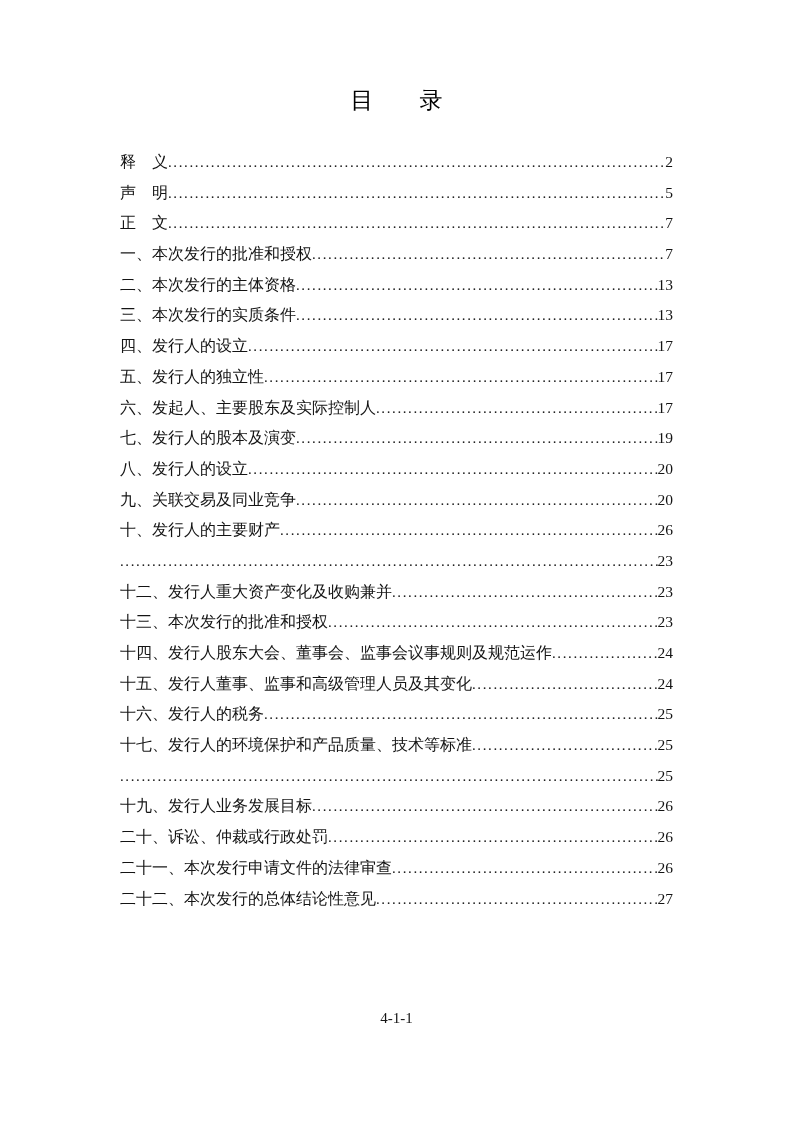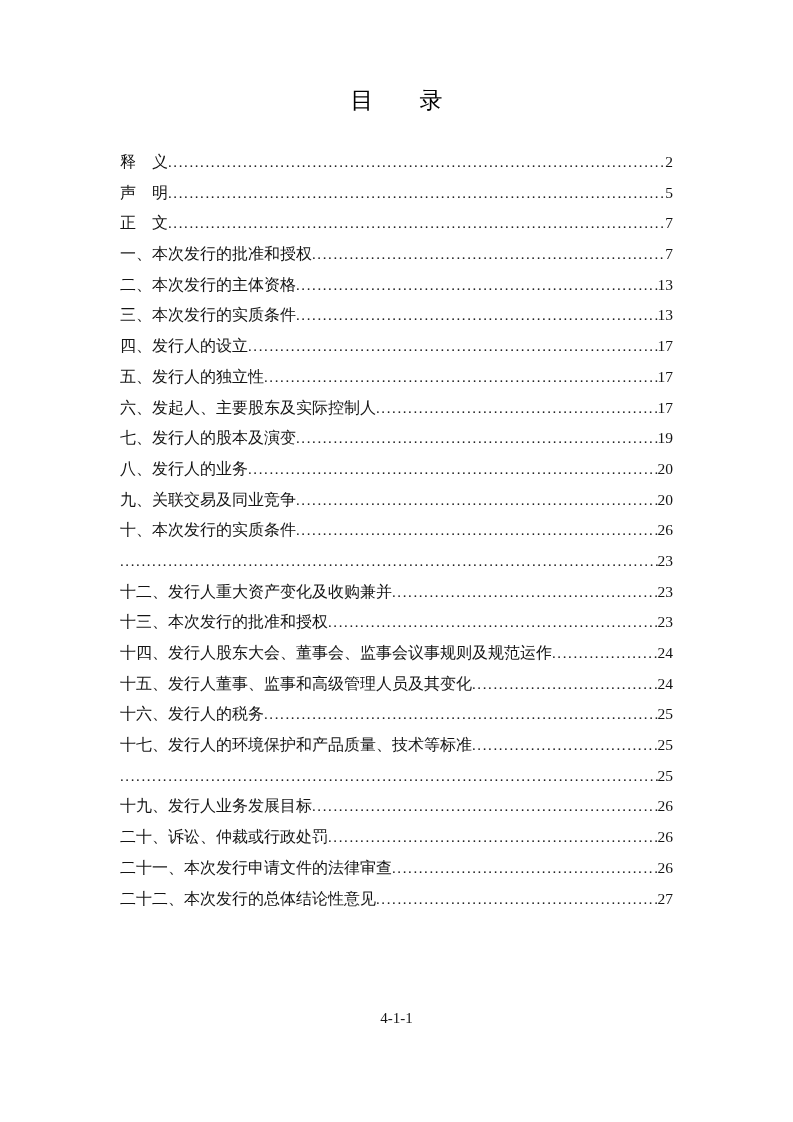--- a/index.html
+++ b/index.html
@@ -127,31 +127,31 @@
       <span class="toc-label">六、发起人、主要股东及实际控制人</span>
       <span class="toc-leader"></span>
       <span class="toc-page">17</span>
     </div>
     <div class="toc-row">
       <span class="toc-label">七、发行人的股本及演变</span>
       <span class="toc-leader"></span>
       <span class="toc-page">19</span>
     </div>
     <div class="toc-row">
-      <span class="toc-label">八、发行人的业务</span>
+      <span class="toc-label">八、发行人的设立</span>
       <span class="toc-leader"></span>
       <span class="toc-page">20</span>
     </div>
     <div class="toc-row">
       <span class="toc-label">九、关联交易及同业竞争</span>
       <span class="toc-leader"></span>
       <span class="toc-page">20</span>
     </div>
     <div class="toc-row">
-      <span class="toc-label">十、本次发行的实质条件</span>
+      <span class="toc-label">十、发行人的主要财产</span>
       <span class="toc-leader"></span>
       <span class="toc-page">26</span>
     </div>
     <div class="toc-row">
       <span class="toc-leader"></span>
       <span class="toc-page">23</span>
     </div>
     <div class="toc-row">
       <span class="toc-label">十二、发行人重大资产变化及收购兼并</span>
       <span class="toc-leader"></span>

